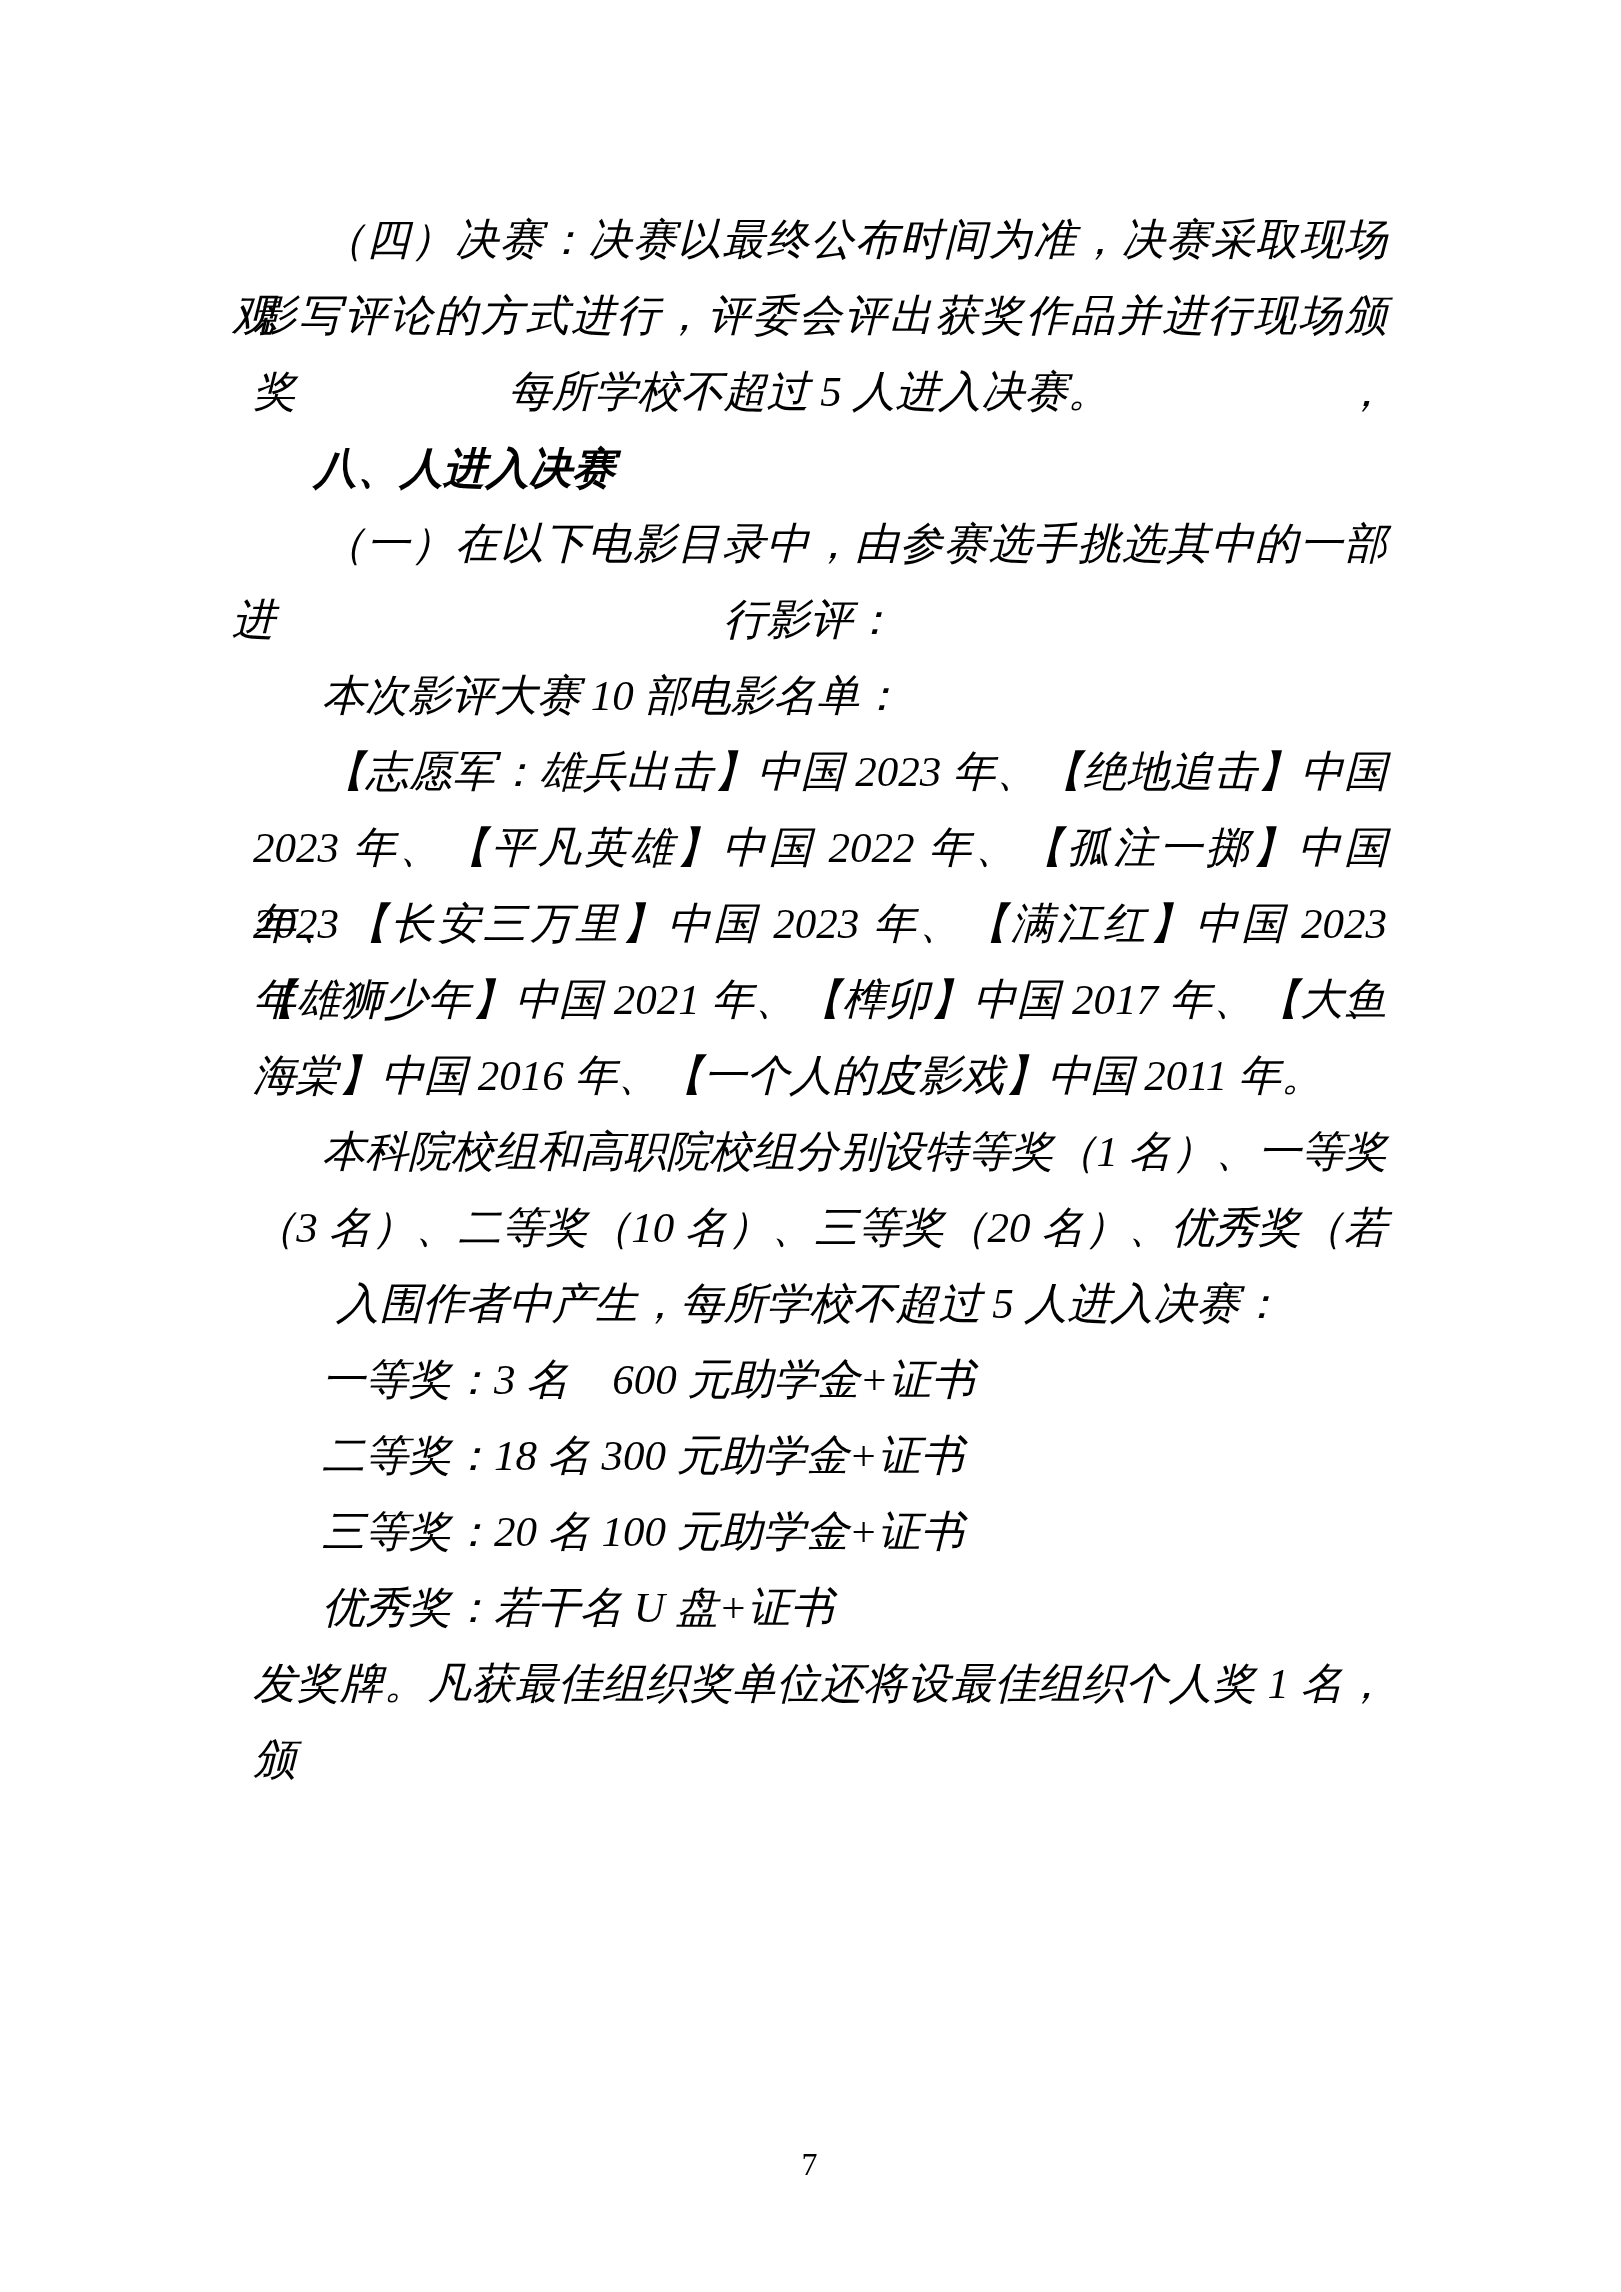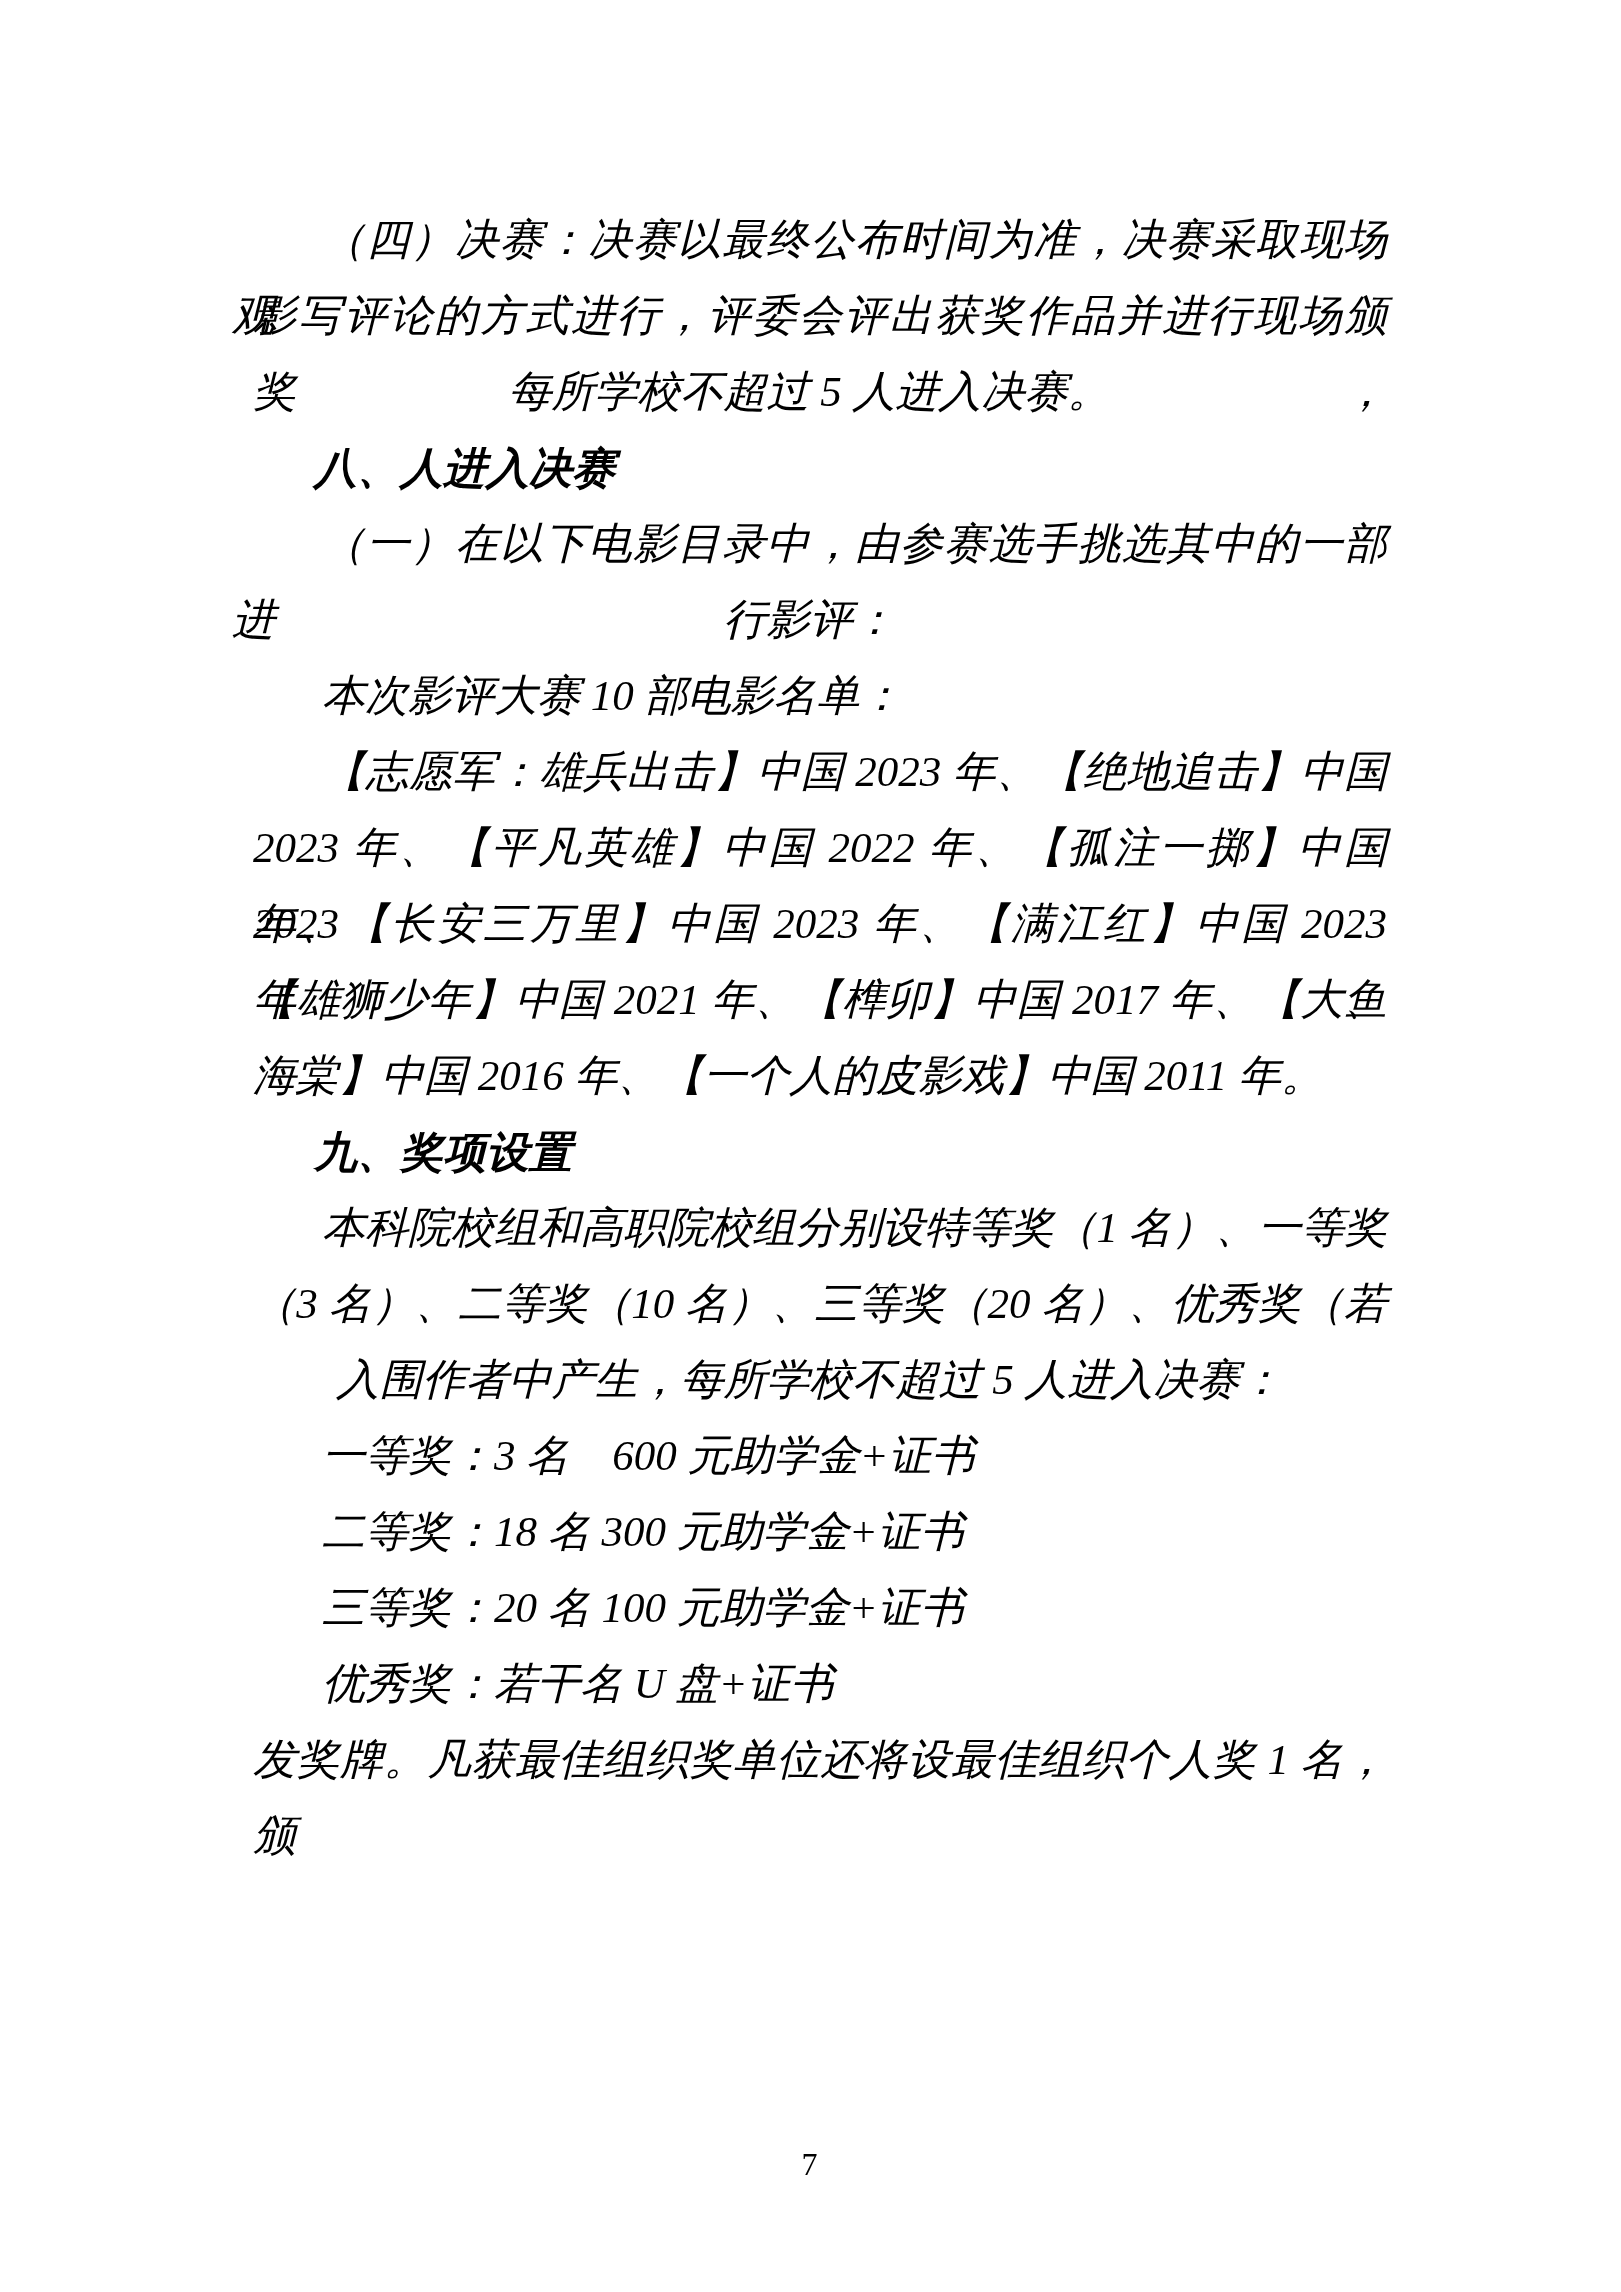--- a/index.html
+++ b/index.html
@@ -80,21 +80,20 @@
       <div class="line p-last">每所学校不超过 5 人进入决赛。</div>
       <div class="line heading">八、人进入决赛</div>
       <div class="line p-first">（一）在以下电影目录中，由参赛选手挑选其中的一部进</div>
       <div class="line p-last">行影评：</div>
       <div class="line p-single">本次影评大赛 10 部电影名单：</div>
       <div class="line p-first">【志愿军：雄兵出击】中国 2023 年、【绝地追击】中国</div>
       <div class="line p-mid">2023 年、【平凡英雄】中国 2022 年、【孤注一掷】中国 2023</div>
       <div class="line p-mid">年、【长安三万里】中国 2023 年、【满江红】中国 2023 年、</div>
       <div class="line p-mid">【雄狮少年】中国 2021 年、【榫卯】中国 2017 年、【大鱼海</div>
       <div class="line p-last">棠】中国 2016 年、【一个人的皮影戏】中国 2011 年。</div>
-      <div class="line heading">九、奖项设置</div>
       <div class="line p-first">本科院校组和高职院校组分别设特等奖（1 名）、一等奖</div>
       <div class="line p-mid">（3 名）、二等奖（10 名）、三等奖（20 名）、优秀奖（若</div>
       <div class="line p-last">入围作者中产生，每所学校不超过 5 人进入决赛：</div>
       <div class="line p-single">一等奖：3 名　600 元助学金+证书</div>
       <div class="line p-single">二等奖：18 名 300 元助学金+证书</div>
       <div class="line p-single">三等奖：20 名 100 元助学金+证书</div>
       <div class="line p-single">优秀奖：若干名 U 盘+证书</div>
       <div class="line p-mid">发奖牌。凡获最佳组织奖单位还将设最佳组织个人奖 1 名，颁</div>
     </div>
   <div class="page-number">7</div>

